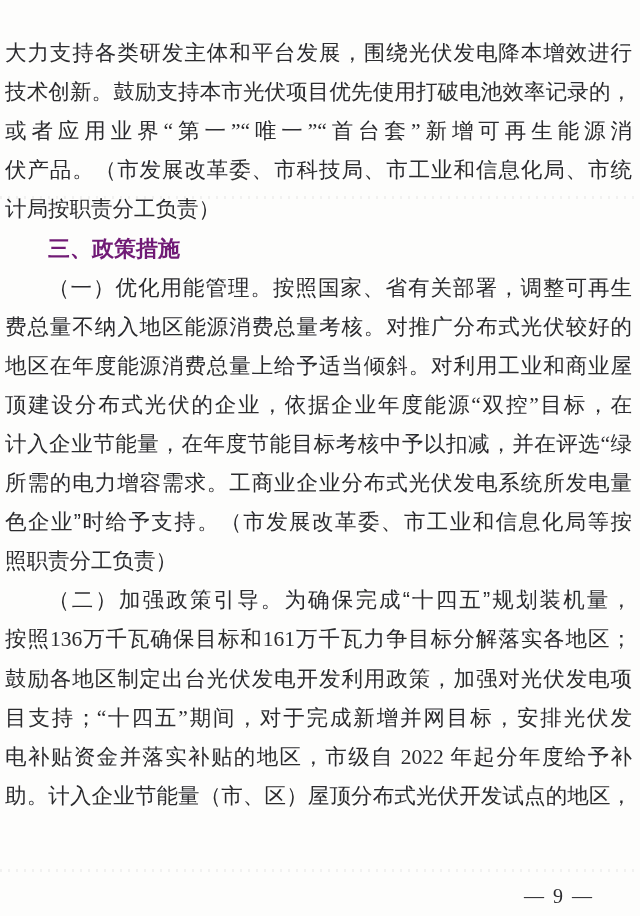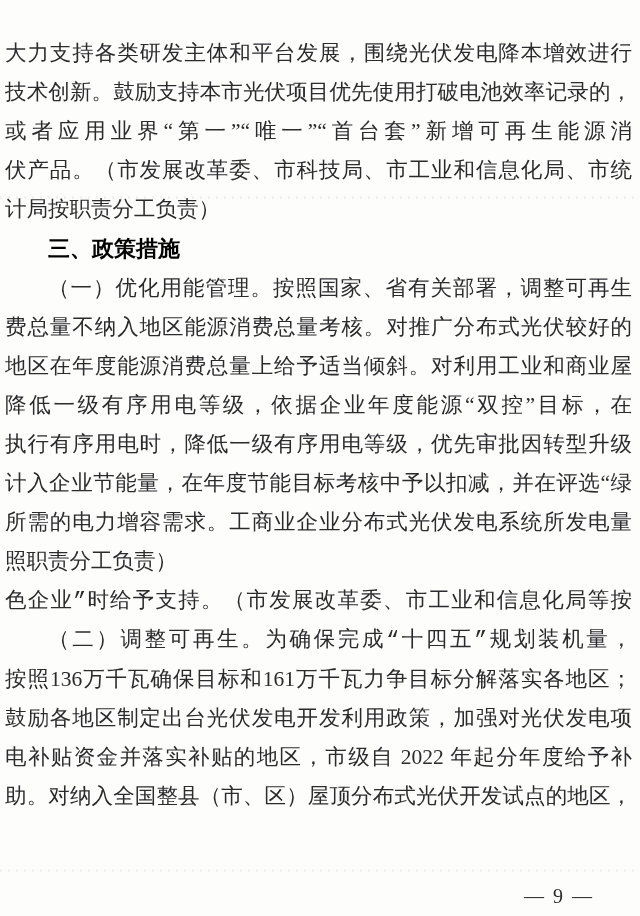--- a/index.html
+++ b/index.html
@@ -36,29 +36,29 @@
     text-align-last: left;
   }
   .line.indent {
     padding-left: 43px;
     width: 584px;
   }
   .line.heading {
     font-family: "Liberation Sans", sans-serif;
     font-weight: bold;
     font-size: 22px;
-    color: #000000;
+    color: #701a75;
     text-align: left;
     text-align-last: left;
   }
   .seg-kai {
     font-family: Liberation Sans, sans-serif;
   }
   .seg-normal {
-    font-family: Liberation Mono, monospace;
+    font-family: Liberation Sans, sans-serif;
   }
   .page-number {
     position: absolute;
     top: 885px;
     right: 46px;
     font-size: 20px;
     line-height: 22px;
     letter-spacing: 2px;
     color: #2b2b2e;
     white-space: pre;
@@ -82,28 +82,28 @@
   <div class="doc-body" id="doc-body">
       <div class="line justify">大力支持各类研发主体和平台发展，围绕光伏发电降本增效进行</div>
       <div class="line justify">技术创新。鼓励支持本市光伏项目优先使用打破电池效率记录的，</div>
       <div class="line justify">或者应用业界“第一”“唯一”“首台套”新增可再生能源消</div>
       <div class="line justify"><span class="seg-normal">伏产品。</span><span class="seg-kai">（市发展改革委、市科技局、市工业和信息化局、市统</span></div>
       <div class="line left"><span class="seg-kai">计局按职责分工负责）</span></div>
       <div class="line heading indent">三、政策措施</div>
       <div class="line justify indent"><span class="seg-kai">（一）优化用能管理。</span><span class="seg-normal">按照国家、省有关部署，调整可再生</span></div>
       <div class="line justify">费总量不纳入地区能源消费总量考核。对推广分布式光伏较好的</div>
       <div class="line justify">地区在年度能源消费总量上给予适当倾斜。对利用工业和商业屋</div>
-      <div class="line justify">降低一级有序用电等级，依据企业年度能源“双控”目标，在</div>
-      <div class="line justify">执行有序用电时，降低一级有序用电等级，优先审批因转型升级</div>
+      <div class="line justify">顶建设分布式光伏的企业，依据企业年度能源“双控”目标，在</div>
       <div class="line justify">计入企业节能量，在年度节能目标考核中予以扣减，并在评选“绿</div>
       <div class="line justify">所需的电力增容需求。工商业企业分布式光伏发电系统所发电量</div>
+      <div class="line justify"><span class="seg-normal">色企业”时给予支持。</span><span class="seg-kai">（市发展改革委、市工业和信息化局等按</span></div>
       <div class="line left"><span class="seg-kai">照职责分工负责）</span></div>
-      <div class="line justify"><span class="seg-normal">色企业”时给予支持。</span><span class="seg-kai">（市发展改革委、市工业和信息化局等按</span></div>
-      <div class="line justify indent"><span class="seg-kai">（二）调整可再生。</span><span class="seg-normal">为确保完成“十四五”规划装机量，</span></div>
+      <div class="line justify indent"><span class="seg-kai">（二）加强政策引导。</span><span class="seg-normal">为确保完成“十四五”规划装机量，</span></div>
       <div class="line justify">按照136万千瓦确保目标和161万千瓦力争目标分解落实各地区；</div>
       <div class="line justify">鼓励各地区制定出台光伏发电开发利用政策，加强对光伏发电项</div>
+      <div class="line justify">目支持；“十四五”期间，对于完成新增并网目标，安排光伏发</div>
       <div class="line justify">电补贴资金并落实补贴的地区，市级自 2022 年起分年度给予补</div>
-      <div class="line justify">助。对纳入全国整县（市、区）屋顶分布式光伏开发试点的地区，</div>
+      <div class="line justify">助。计入企业节能量（市、区）屋顶分布式光伏开发试点的地区，</div>
     </div>
   <div class="page-number">— 9 —</div>
   <div class="scan-band band-1"></div>
   <div class="scan-band band-2"></div>
 </div>
 
 </body></html>

